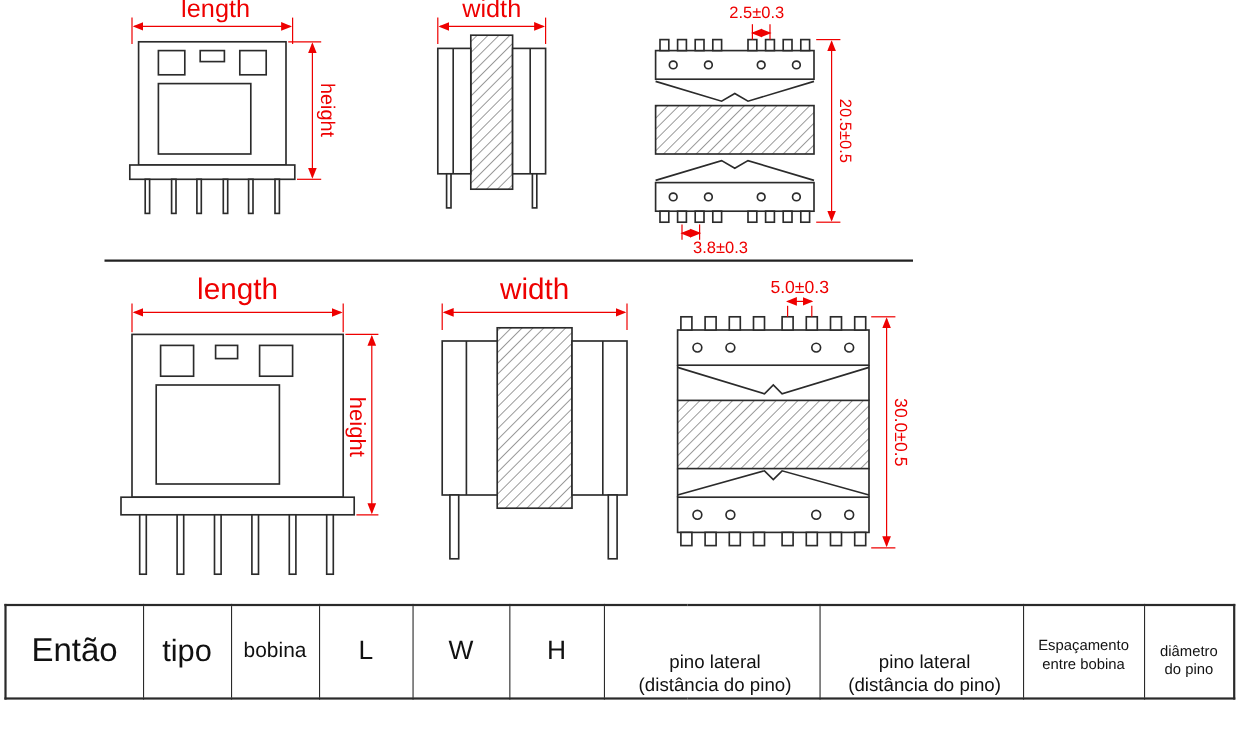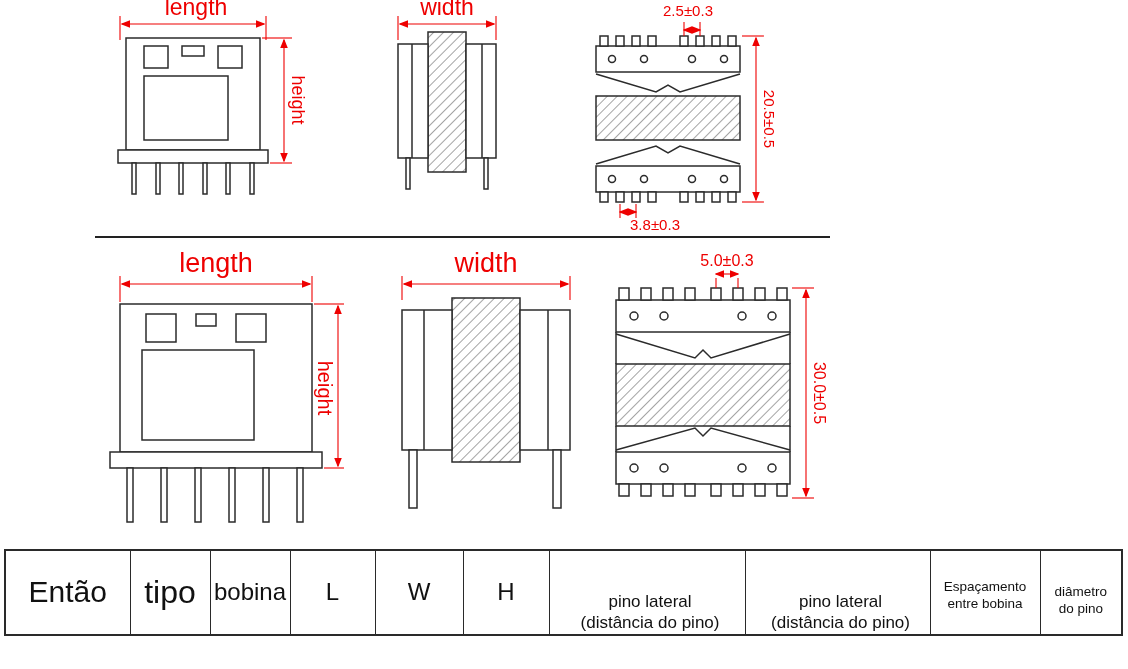--- a/index.html
+++ b/index.html
@@ -16,22 +16,22 @@
   .fs15 { font-size:15px; } .fs16 { font-size:16px; } .fs18 { font-size:18px; }
   .fs20 { font-size:20px; } .fs23 { font-size:23px; } .fs27 { font-size:27px; }
 
   table.spec { border-collapse:collapse; table-layout:fixed; margin:1px 0 0 4px;
                width:1004px; border:2px solid #2a2a2a; }
   .spec th, .spec td { border:1.6px solid #2a2a2a; text-align:center;
                vertical-align:middle; font-weight:normal; color:#111; }
   .hdr-row { height:84px; }
   .data-row { height:46px; font-size:13px; }
   .h-xl { font-size:30px; }
-  .h-lg { font-size:32px; }
-  .h-md { font-size:24px; }
+  .h-lg { font-size:28px; }
+  .h-md { font-size:19px; }
   .h-lg2 { font-size:24px; }
   .h-sm { font-size:17px; }
   .h-xs { font-size:13.5px; }
   .h-left { text-align:left; padding-left:6px; vertical-align:middle; padding-top:40px; }
   .h-top { vertical-align:top; padding-top:7px; }
   .h-low { padding-top:18px;margin-top:40px; }
   .line { display:block; line-height:1.25; }
   .mono { font-family:"Liberation Mono", monospace; }
   .serif { font-family:"Liberation Serif", serif; font-size:15px; }
   .num { font-family:"DejaVu Sans Mono", monospace; font-size:13px; }

